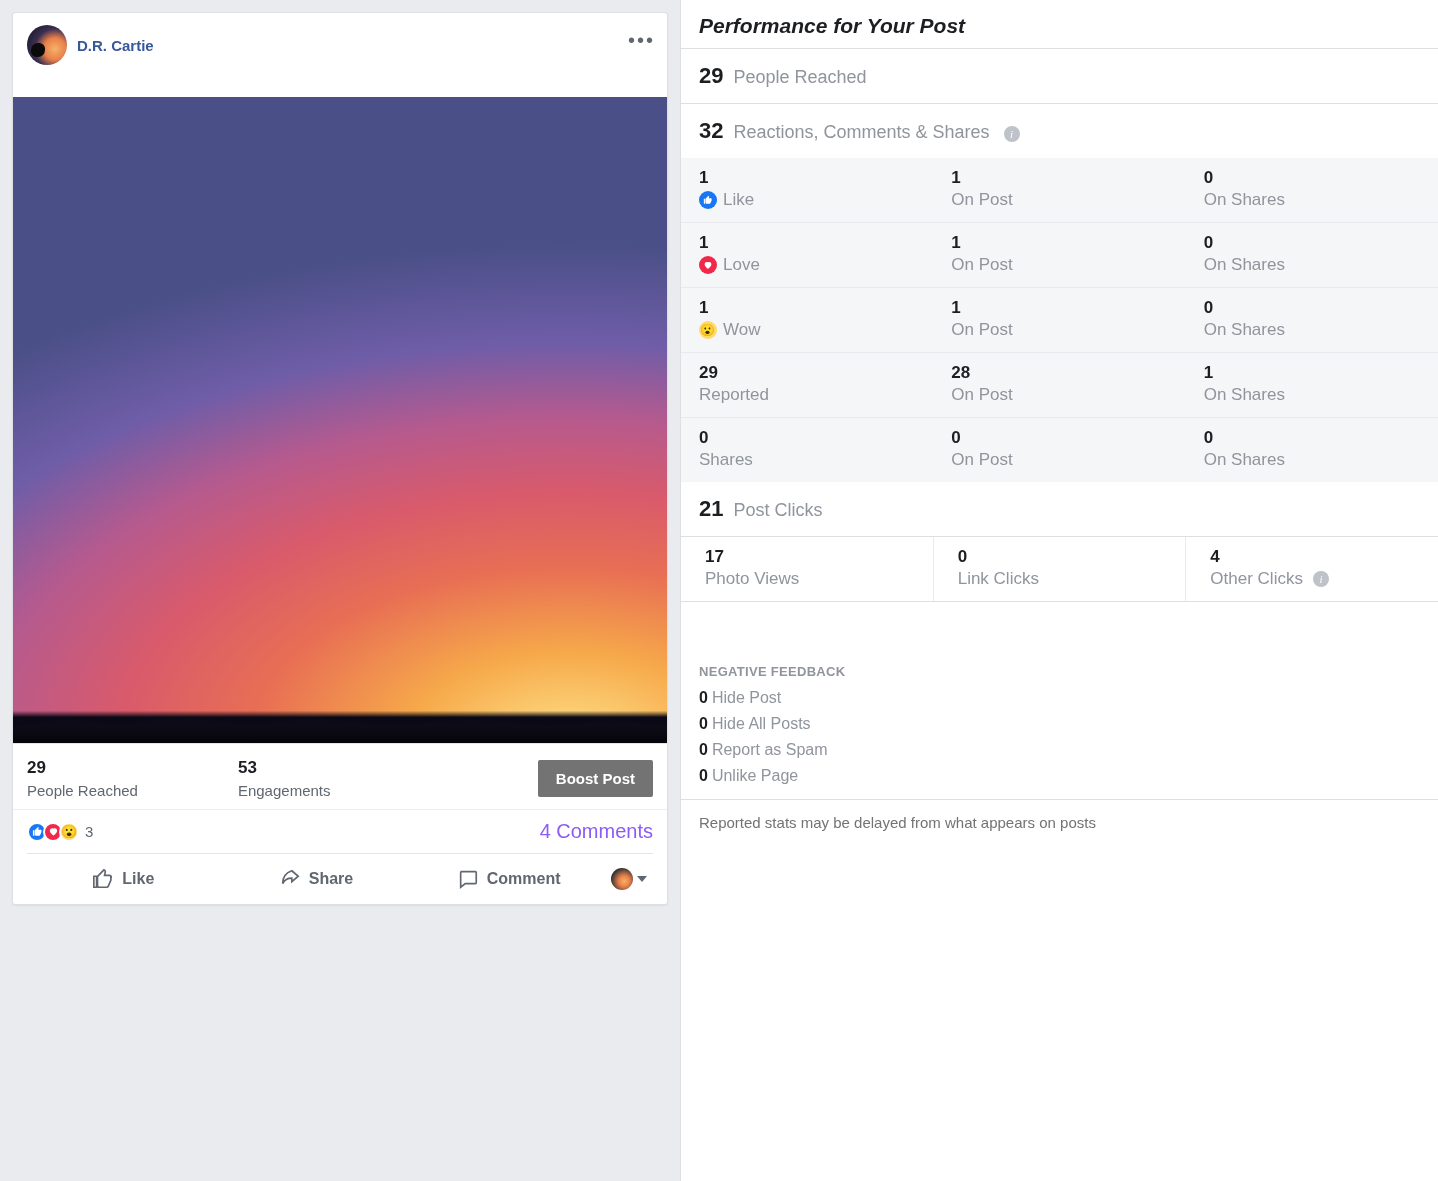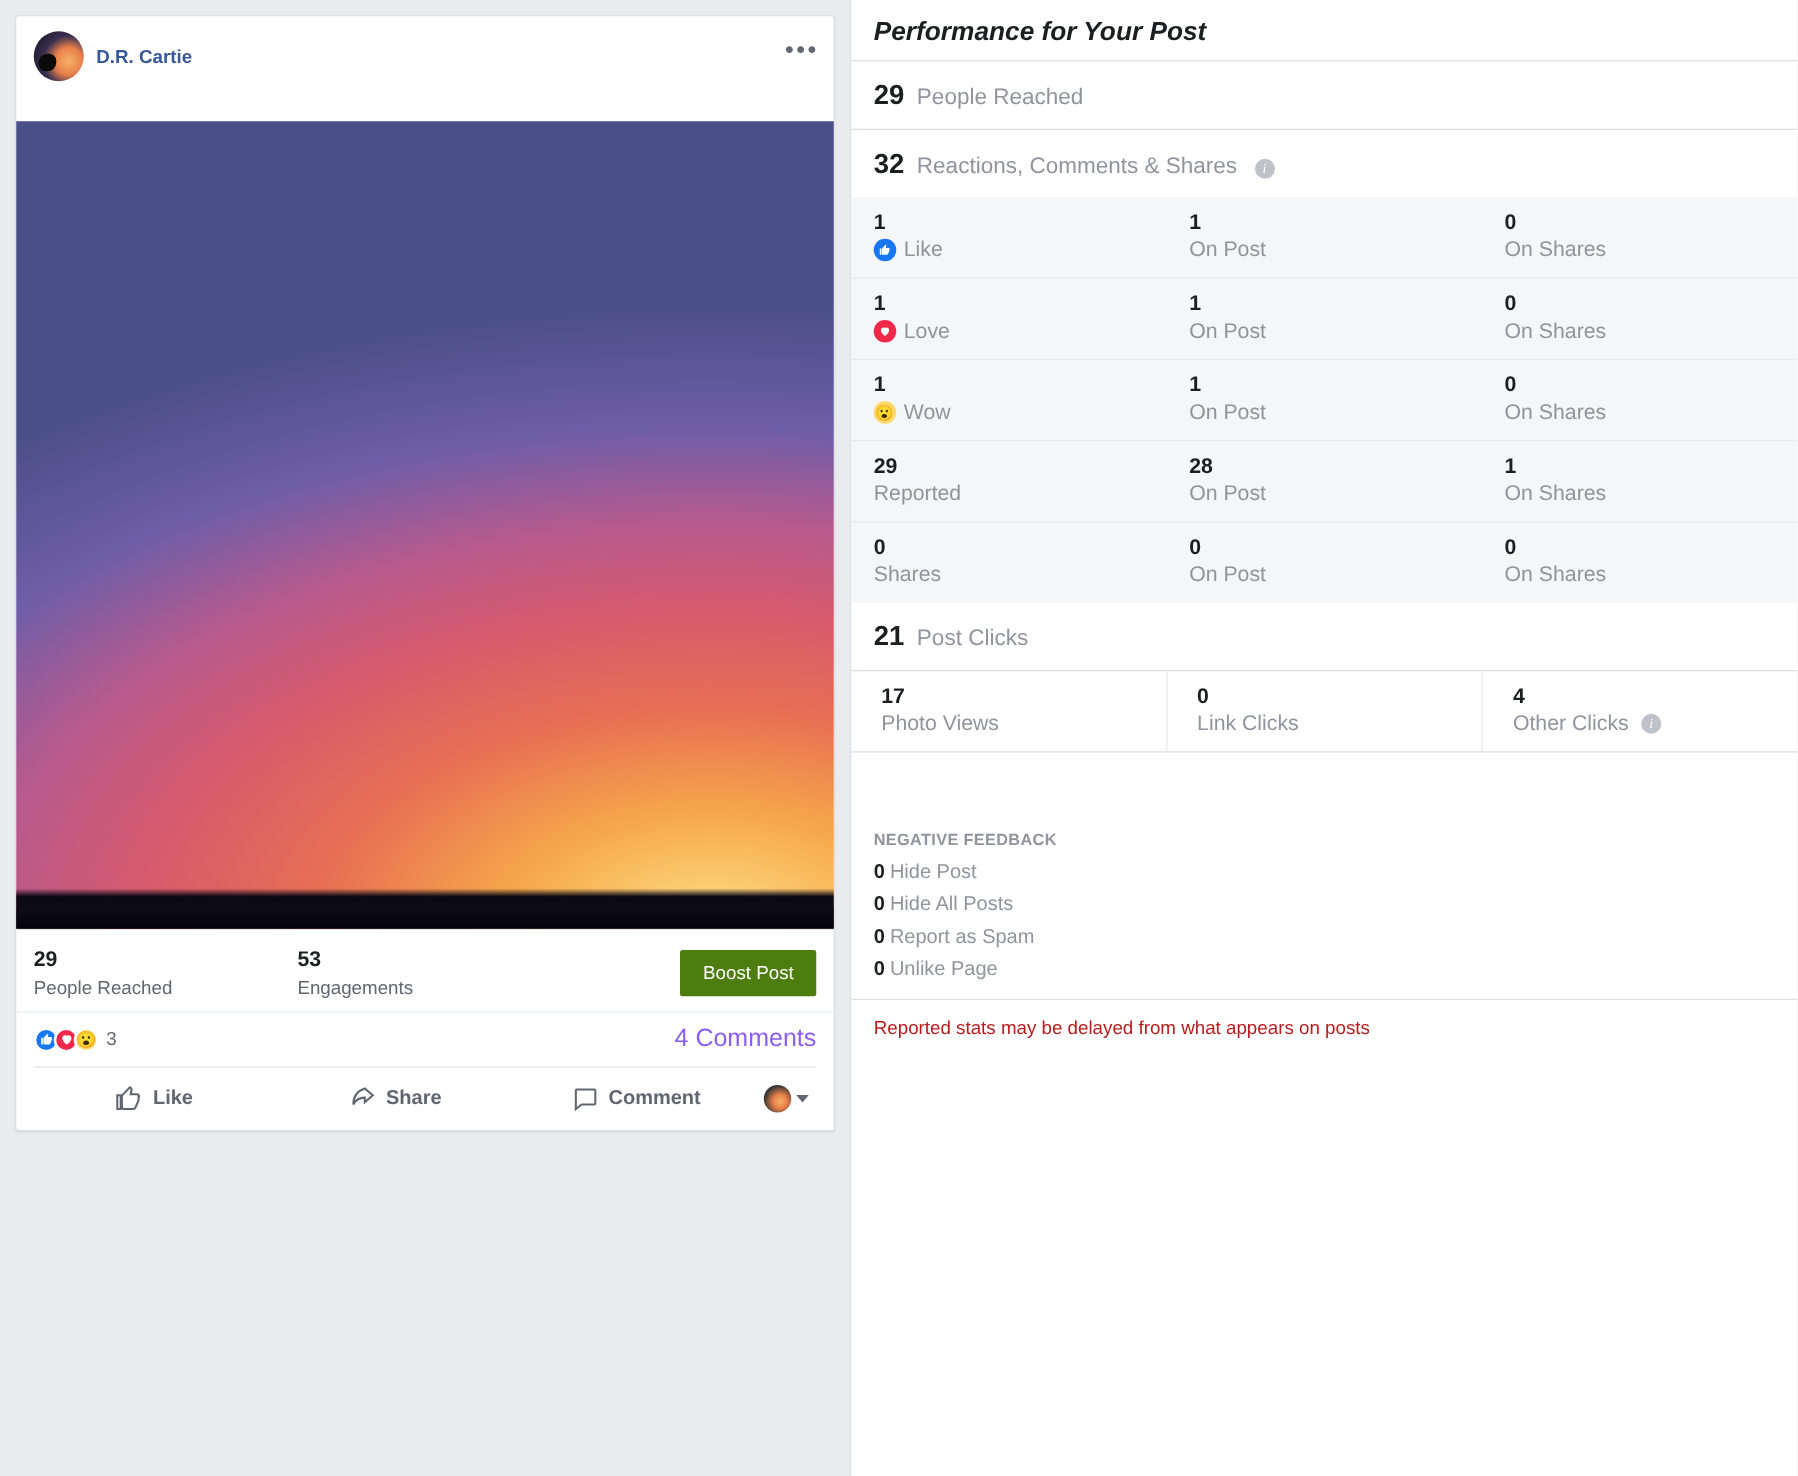--- a/index.html
+++ b/index.html
@@ -38,22 +38,22 @@
   }
   .post-image::after{ content:""; position:absolute; left:0; right:0; bottom:0; height:40px;
     background: linear-gradient(to top, #05040a 0%, #0d0b16 40%, transparent 100%);
     clip-path: polygon(0 60%, 8% 40%, 16% 55%, 26% 35%, 36% 55%, 46% 40%, 58% 55%, 70% 42%, 82% 55%, 92% 45%, 100% 55%, 100% 100%, 0 100%);
   }
   .stats-row { display:flex; align-items:center; padding: 14px 14px 10px 14px; border-top:1px solid #e5e5e5;}
   .stat-block { margin-right: 100px; }
   .stat-num { font-weight: 600; font-size: 17px; color:#1c1e21; }
   .stat-label { font-size: 15px; color:#606770; margin-top:4px;}
   .boost-btn {
-    margin-left:auto; background:#4d7c0f; color:#fff; border:none;
-    padding: 10px 18px; font-weight:400; font-size:15px; border-radius:2px; cursor:pointer;
+    margin-left:auto; background:#737373; color:#fff; border:none;
+    padding: 10px 18px; font-weight:700; font-size:15px; border-radius:2px; cursor:pointer;
   }
   .reactions-row { display:flex; align-items:center; padding: 10px 14px; border-top:1px solid #eceff1;}
   .reaction-icons { display:flex; align-items:center;}
   .ric { width:20px; height:20px; border-radius:50%; border:2px solid #fff; display:flex; align-items:center; justify-content:center; font-size:11px; color:#fff; margin-left:-4px;}
   .ric:first-child{ margin-left:0;}
   .ric-like{ background:#1877f2;}
   .ric-love{ background:#f02849;}
   .ric-wow{ background:#ffd96a;}
   .ric-wow span{ font-size:13px; line-height:1; }
   .reaction-count{ margin-left:6px; color:#606770; font-size:15px;}
@@ -81,21 +81,21 @@
   .ri{ width:18px; height:18px; border-radius:50%; display:inline-flex; align-items:center; justify-content:center; font-size:10px; color:#fff;}
   .ri-like{ background:#1877f2;} .ri-love{ background:#f02849;} .ri-wow{ background:#ffd96a;}
   .clicks-grid{ display:flex; border-top:1px solid #dddfe2; border-bottom:1px solid #dddfe2;}
   .clicks-grid .bd-cell{ border-left:1px solid #e9eaed;padding-left:24px;}
   .clicks-grid .bd-cell:first-child{ border-left:none;}
   .neg-section{ padding: 14px 18px;}
   .neg-title{ font-size:13px; color:#90949c; font-weight:700; letter-spacing:.3px; margin-bottom:10px;margin-top:48px;}
   .neg-grid{ display:grid; grid-template-columns: 1fr; row-gap:8px;}
   .neg-item .n{ font-weight:700; color:#1c1e21; font-size:16px;}
   .neg-item .l{ color:#90949c; font-size:16px; margin-left:4px;}
-  .footnote{ padding: 14px 18px; font-size:15px; color:#b91c1c; border-top:1px solid #dddfe2;}
+  .footnote{ padding: 14px 18px; font-size:15px; color:#737373; border-top:1px solid #dddfe2;}
 </style>
 </head>
 <body>
 
 <div class="layout">
 
   <div class="left-col">
     <div class="post-card">
       <div class="post-header">
         <div class="avatar"></div>

